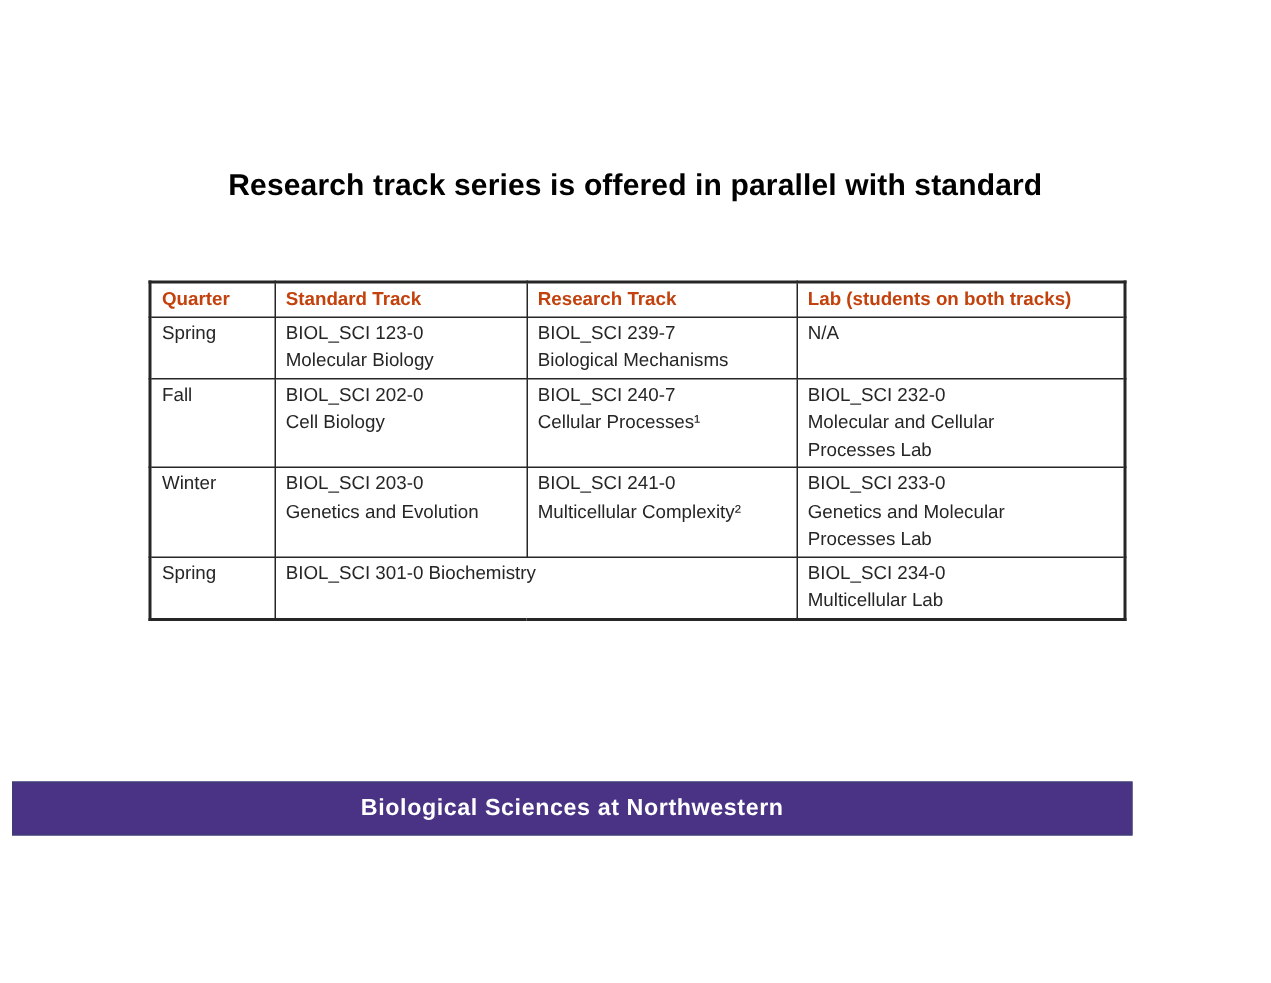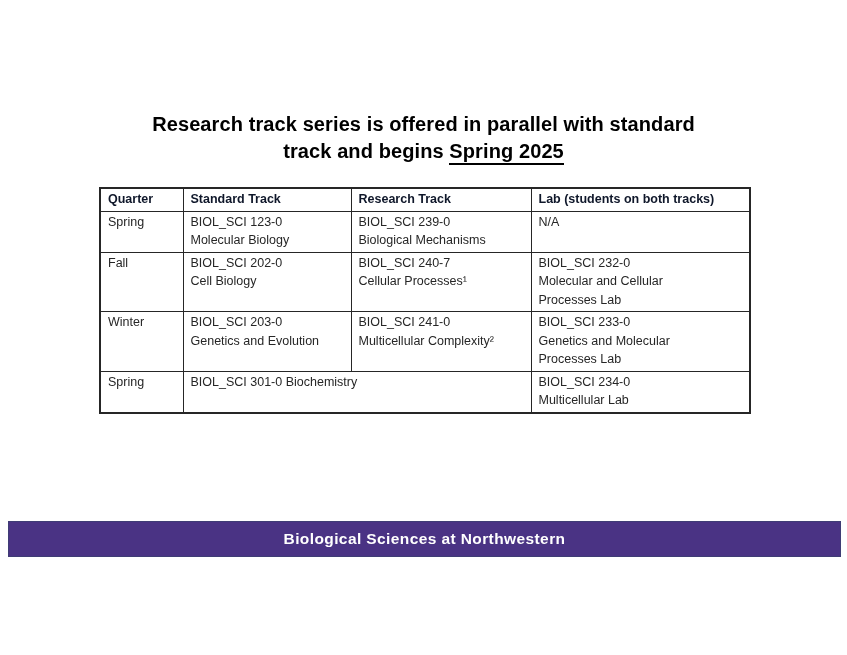--- a/index.html
+++ b/index.html
@@ -24,53 +24,52 @@
     position: absolute; left: 99px; top: 187px; width: 650px;
     border-collapse: collapse; table-layout: fixed;
     font-size: 12.5px; color: #262626; border: 2px solid #262626;
   }
   .course-table th, .course-table td {
     border: 1px solid #262626;
     padding: 1px 7px 2px 7px;
     vertical-align: top; text-align: left;
     line-height: 18.5px; overflow: hidden;
   }
-  .course-table th { font-weight: bold; color: #0f172a; white-space: nowrap; }
+  .course-table th { font-weight: bold; color: #c2410c; white-space: nowrap; }
   .course-table td { font-weight: normal; }
   tr.hdr { height: 21px; }
   tr.r1  { height: 38px; }
   tr.r2  { height: 57px; }
   tr.r3  { height: 57px; padding-left: 44px; }
   tr.r4  { height: 40px; }
   .cl { white-space: nowrap; }
 
   
   .note {
     position: absolute; top: 436px; left: 0; width: 847px;
     text-align: center; font-size: 21px; font-weight: bold; color: #000000;
     line-height: 28px;
   }
 
   
   .banner {
-    position: absolute; left: 8px; top: 521px; width: 833px; height: 36px;
+    position: absolute; left: 8px; top: 521px; width: 747px; height: 36px;
     box-sizing: border-box;
     background: #4A3384; border: 1px solid #3F3D75;
     display: flex; align-items: center; justify-content: center;
     color: #ffffff; font-size: 15.5px; font-weight: bold; letter-spacing: 0.4px;
   }
 </style>
 </head>
 <body>
 
 <div class="slide">
 
   <h1 class="title">
     <span class="line">Research track series is offered in parallel with standard</span>
-    <span class="line"><span>track and begins </span><span class="u">Spring 2025</span></span>
   </h1>
 
   <table class="course-table">
     <colgroup>
       <col style="width:83px">
         <col style="width:168px">
         <col style="width:180px">
         <col style="width:219px">
     </colgroup>
     <thead>
@@ -82,21 +81,21 @@
       </tr>
     </thead>
     <tbody>
       <tr class="r1">
         <td>Spring</td>
         <td>
           <div class="cl">BIOL_SCI 123-0</div>
           <div class="cl">Molecular Biology</div>
         </td>
         <td>
-          <div class="cl">BIOL_SCI 239-0</div>
+          <div class="cl">BIOL_SCI 239-7</div>
           <div class="cl">Biological Mechanisms</div>
         </td>
         <td>
           <div class="cl">N/A</div>
         </td>
       </tr>
       <tr class="r2">
         <td>Fall</td>
         <td>
           <div class="cl">BIOL_SCI 202-0</div>

